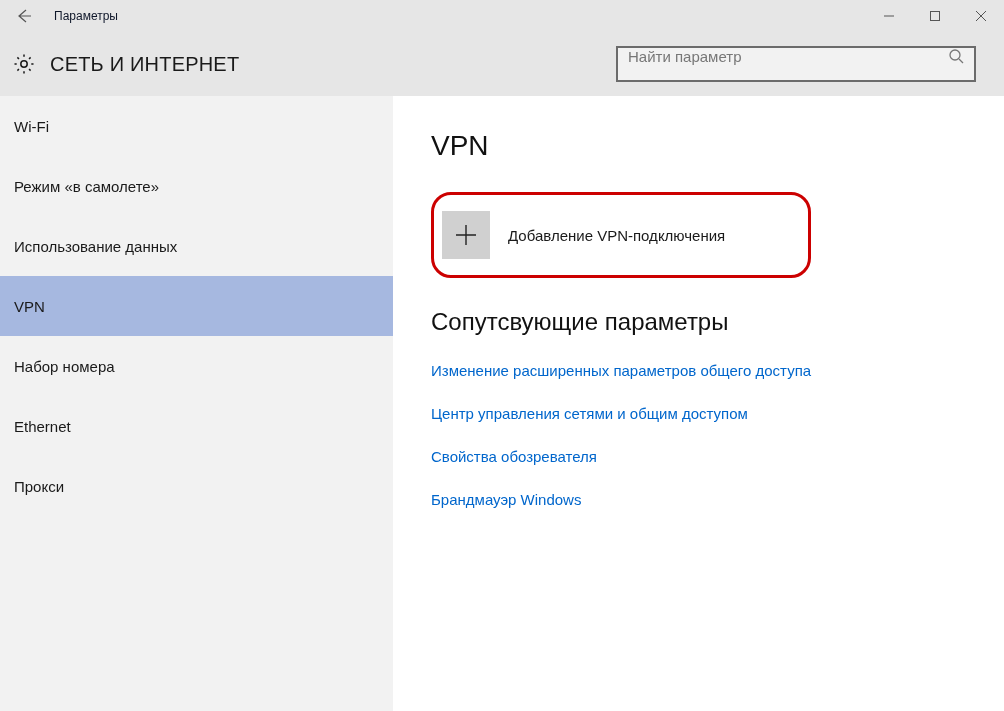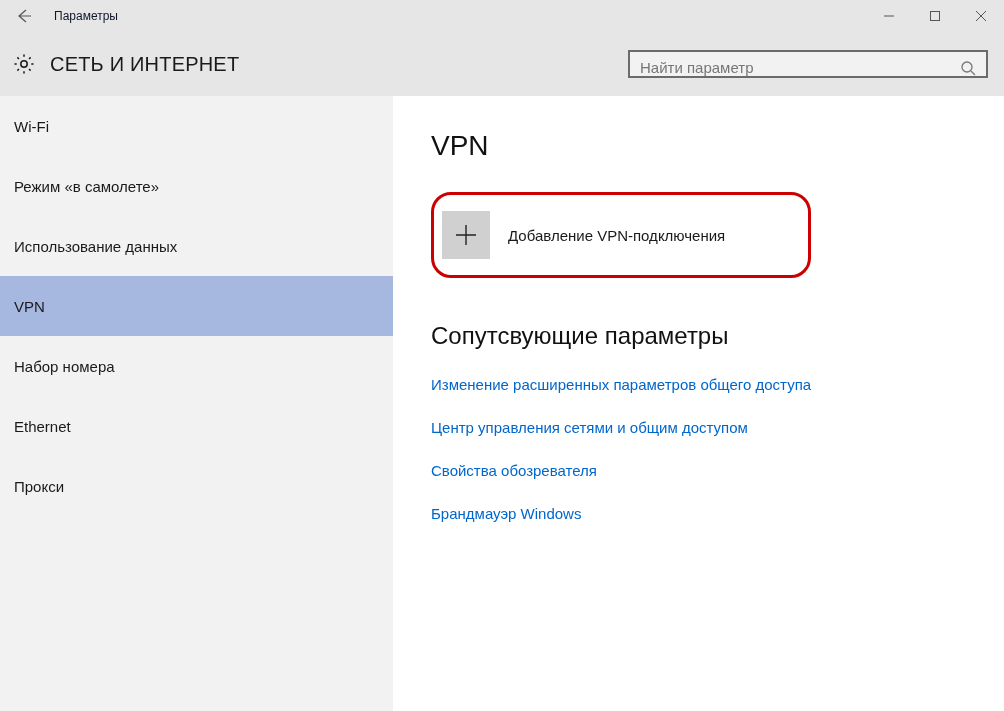--- a/index.html
+++ b/index.html
@@ -38,25 +38,25 @@
       position: relative;
     }
     .gear-wrap {
       width: 28px; height: 28px; display: flex; align-items: center; justify-content: center;
       color: #1a1a1a;
     }
     .header-title {
       font-size: 20px; font-weight: 400; color: #1a1a1a; letter-spacing: 0.2px; margin-left: 12px;
     }
     .search-wrap {
-      position: absolute; right: 16px; top: 50%; transform: translateY(-50%);
-      width: 360px; height: 28px;
+      position: absolute; right: 28px; top: 50%; transform: translateY(-50%);
+      width: 360px; height: 36px;
       border: 2px solid #6b6b6b;
       background: #f2f2f2;
-      display: flex; align-items: flex-end;
+      display: flex; align-items: flex-start;
     }
     .search-input {
       flex: 1; border: none; background: transparent; outline: none;
       font-size: 15px; padding: 0 10px; color: #333;
     }
     .search-input::placeholder { color: #777; }
     .search-icon {
       width: 36px; display: flex; align-items: center; justify-content: center; color: #777;
     }
 
@@ -79,21 +79,21 @@
     .main {
       flex: 1; padding: 34px 40px 20px 38px; background: #ffffff;
     }
     .page-title {
       font-size: 28px; font-weight: 400; color: #111; margin-bottom: 30px;
     }
     .add-row {
       position: relative;
       display: flex; align-items: center;
       padding: 16px 12px 16px 4px;
-      margin-bottom: 44px;
+      margin-bottom: 30px;
       border: 3px solid #cc0000;
       border-radius: 20px;
       width: 380px;
     }
     .plus-box {
       width: 48px; height: 48px; background: #d0d0d0;
       display: flex; align-items: center; justify-content: center;
       margin-right: 18px; margin-left: 4px;
     }
     .plus-box svg { stroke: #222; }

